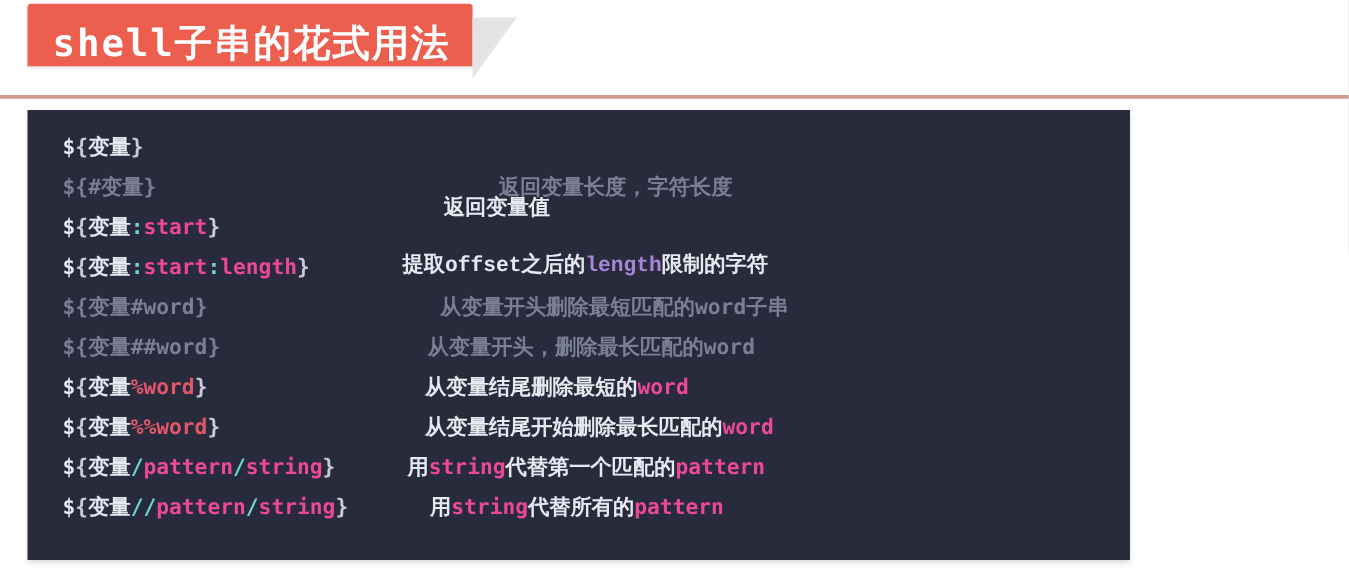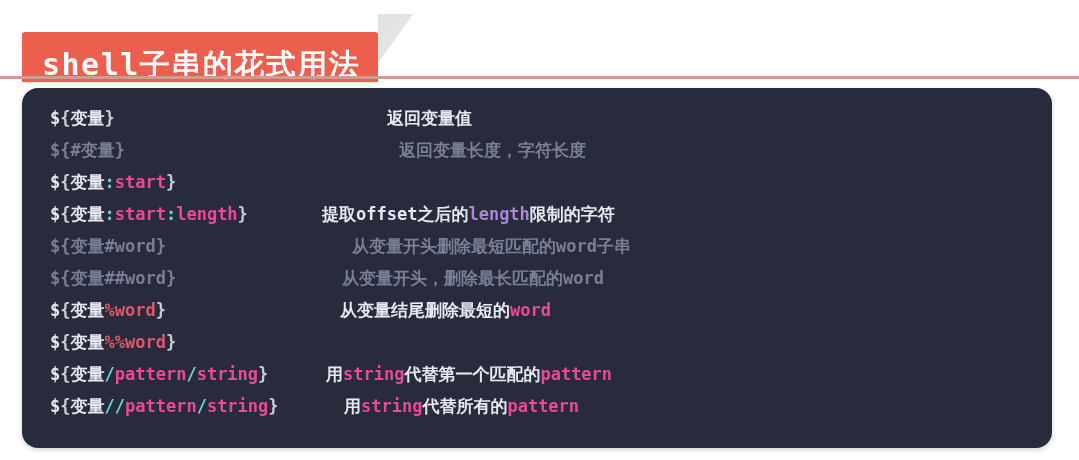--- a/index.html
+++ b/index.html
@@ -19,21 +19,21 @@
   #banner-wrap {
     position: absolute;
     left: 0;
     top: 0;
     width: 1079px;
     height: 80px;
   }
   #title-banner {
     position: absolute;
     left: 22px;
-    top: 32px;
+    top: 3px;
     height: 50px;
     padding: 16px 18px 0 20px;
     display: flex;
     align-items: center;
     background: #ec5f4e;
     border-radius: 3px 3px 0 0;
     box-sizing: border-box;
     box-shadow: 0 1px 2px rgba(0,0,0,0.10);
   }
   #title-text {
@@ -60,24 +60,24 @@
     width: 1079px;
     height: 3px;
     background: #d49a92;
   }
 
   
   #code-block {
     position: absolute;
     left: 22px;
     top: 88px;
-    width: 1030px;
+    width: 882px;
     height: 360px;
     background: #282b3c;
-    border-radius: 16px;
+    border-radius: 0;
     box-sizing: border-box;
     padding: 14px 0 0 0;
     box-shadow: 0 2px 5px rgba(0,0,0,0.18);
     overflow: hidden;
   }
   .code-row {
     position: relative;
     height: 32px;
     line-height: 32px;
     white-space: nowrap;
@@ -110,47 +110,48 @@
   <div id="title-banner">
     <span id="title-text">shell子串的花式用法</span>
   </div>
   <div id="banner-fold" style="left: 378px;"></div>
   <div id="banner-rule"></div>
 </div>
 
 <div id="code-block">
     <div class="code-row">
       <span class="syntax"><span class="t-white">$</span><span class="t-brace">{</span><span class="t-white">变量</span><span class="t-brace">}</span></span>
-      <span class="desc" style="left: 365px;"><span class="t-white">返回变量值</span></span>
+      <span class="desc" style="left: 333px; margin-top: 48px;"><span class="t-white">返回变量值</span></span>
     </div>
     <div class="code-row">
       <span class="syntax"><span class="t-dim">$</span><span class="t-dim">{</span><span class="t-dim">#</span><span class="t-dim">变量</span><span class="t-dim">}</span></span>
       <span class="desc" style="left: 335px; margin-left: 42px;"><span class="t-dim">返回变量长度，字符长度</span></span>
     </div>
     <div class="code-row">
       <span class="syntax"><span class="t-white">$</span><span class="t-brace">{</span><span class="t-white">变量</span><span class="t-cyan">:</span><span class="t-gold">start</span><span class="t-brace">}</span></span>
     </div>
     <div class="code-row">
       <span class="syntax"><span class="t-white">$</span><span class="t-brace">{</span><span class="t-white">变量</span><span class="t-cyan">:</span><span class="t-gold">start</span><span class="t-cyan">:</span><span class="t-gold">length</span><span class="t-brace">}</span></span>
-      <span class="desc" style="left: 300px;"><span class="t-white">提取</span><span class="t-white">offset</span><span class="t-white">之后的</span><span class="t-purple">length</span><span class="t-white">限制的字符</span></span>
+      <span class="desc" style="left: 300px; font-family: Liberation Mono, monospace;"><span class="t-white">提取</span><span class="t-white">offset</span><span class="t-white">之后的</span><span class="t-purple">length</span><span class="t-white">限制的字符</span></span>
     </div>
     <div class="code-row">
       <span class="syntax"><span class="t-dim">$</span><span class="t-dim">{</span><span class="t-dim">变量</span><span class="t-dim">#</span><span class="t-dim">word</span><span class="t-dim">}</span></span>
       <span class="desc" style="left: 330px;"><span class="t-dim">从变量开头删除最短匹配的</span><span class="t-dim">word</span><span class="t-dim">子串</span></span>
     </div>
     <div class="code-row">
       <span class="syntax"><span class="t-dim">$</span><span class="t-dim">{</span><span class="t-dim">变量</span><span class="t-dim">##</span><span class="t-dim">word</span><span class="t-dim">}</span></span>
       <span class="desc" style="left: 320px;"><span class="t-dim">从变量开头，删除最长匹配的</span><span class="t-dim">word</span></span>
     </div>
     <div class="code-row">
       <span class="syntax"><span class="t-white">$</span><span class="t-brace">{</span><span class="t-white">变量</span><span class="t-red">%</span><span class="t-red">word</span><span class="t-brace">}</span></span>
       <span class="desc" style="left: 318px;"><span class="t-white">从变量结尾删除最短的</span><span class="t-gold">word</span></span>
     </div>
     <div class="code-row">
       <span class="syntax"><span class="t-white">$</span><span class="t-brace">{</span><span class="t-white">变量</span><span class="t-red">%%</span><span class="t-red">word</span><span class="t-brace">}</span></span>
+      <span class="desc" style="left: 318px;"><span class="t-white">从变量结尾开始删除最长匹配的</span><span class="t-gold">word</span></span>
     </div>
     <div class="code-row">
       <span class="syntax"><span class="t-white">$</span><span class="t-brace">{</span><span class="t-white">变量</span><span class="t-cyan">/</span><span class="t-gold">pattern</span><span class="t-cyan">/</span><span class="t-gold">string</span><span class="t-brace">}</span></span>
       <span class="desc" style="left: 304px;"><span class="t-white">用</span><span class="t-gold">string</span><span class="t-white">代替第一个匹配的</span><span class="t-gold">pattern</span></span>
     </div>
     <div class="code-row">
       <span class="syntax"><span class="t-white">$</span><span class="t-brace">{</span><span class="t-white">变量</span><span class="t-cyan">//</span><span class="t-gold">pattern</span><span class="t-cyan">/</span><span class="t-gold">string</span><span class="t-brace">}</span></span>
       <span class="desc" style="left: 322px;"><span class="t-white">用</span><span class="t-gold">string</span><span class="t-white">代替所有的</span><span class="t-gold">pattern</span></span>
     </div>
   </div>

